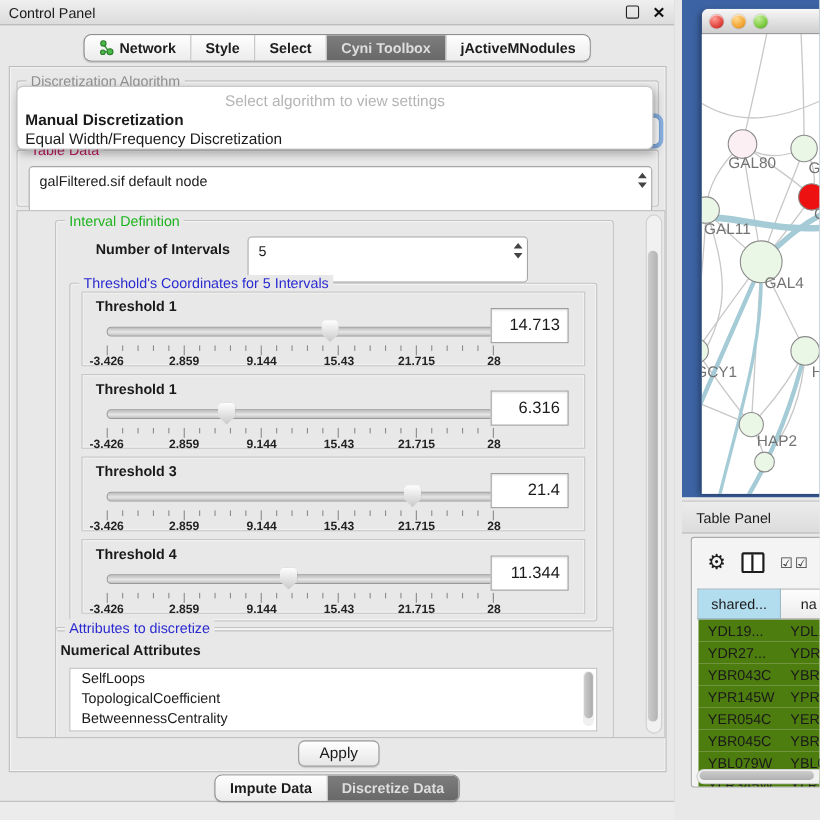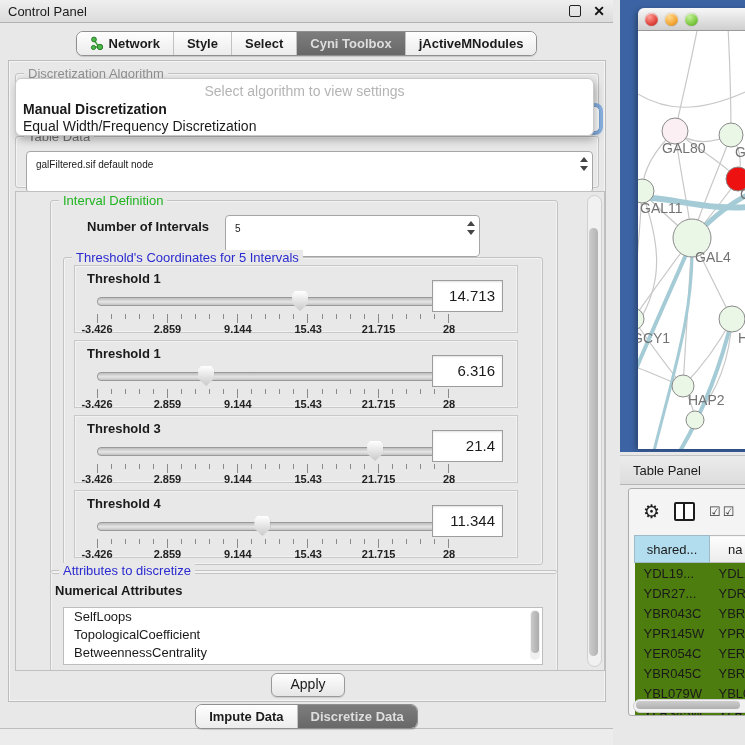--- a/index.html
+++ b/index.html
@@ -30,27 +30,27 @@
   
   .cp-frame{position:absolute;left:8px;top:60px;width:596px;height:640px;
     border:1px solid #bdbdbd;box-shadow:inset 0 0 0 1px #f4f4f4;background:#e8e8e8;}
 
   
   .group{position:absolute;border:1px solid #c3c3c3;border-radius:3px;
     box-shadow:inset 0 0 0 1px #f3f3f3;}
   .legend{position:absolute;top:-8px;left:8px;background:#e8e8e8;padding:0 4px;
     font-size:13px;white-space:nowrap;}
   .legend.gray{color:#8f8f8f;}
-  .legend.dark{color:#737373;}
+  .legend.dark{color:#be185d;}
   .legend.green{color:#1fb41f;}
   .legend.blue{color:#2a2ad0;}
 
   
   .combo{background:#fff;border:1px solid #a6a6a6;border-radius:4px;height:24px;
-    display:flex;align-items:center;font-size:10px;padding:0 4px 16px 9px;cursor:pointer;
+    display:flex;align-items:center;font-size:13px;padding:0 4px 16px 9px;cursor:pointer;
     box-shadow:0 1px 0 rgba(255,255,255,.7);}
   .combo .cval{flex:1;white-space:nowrap;overflow:hidden;}
   .spin{width:9px;height:14px;position:relative;margin-left:4px;}
   .spin::before,.spin::after{content:"";position:absolute;left:1px;border-left:4px solid transparent;border-right:4px solid transparent;}
   .spin::before{top:0;border-bottom:5px solid #444;}
   .spin::after{bottom:0;border-top:5px solid #444;}
 
   .focus-combo{position:absolute;left:16px;top:32px;width:566px;height:24px;background:#fff;
     border:1px solid #7aa4d6;border-radius:5px;box-shadow:0 0 0 3px rgba(110,160,220,.8);}
 
@@ -68,21 +68,21 @@
   .vscroll{position:absolute;right:2px;top:3px;width:13px;height:470px;background:#f1f1f1;
     border:1px solid #cfcfcf;border-radius:8px;}
   .vscroll .thumbv{position:absolute;left:1px;width:9px;border-radius:6px;
     background:linear-gradient(90deg,#cdcdcd,#b2b2b2);}
   .hscroll{position:absolute;height:12px;background:#f1f1f1;border:1px solid #d0d0d0;border-radius:7px;}
   .hscroll .thumbh{position:absolute;top:1px;height:8px;border-radius:5px;
     background:linear-gradient(#cdcdcd,#b0b0b0);}
 
   
   .thr-box{position:relative;border:1px solid #c8c8c8;box-shadow:inset 0 0 0 1px #f2f2f2;
-    margin:7px 24px 0 10px;height:66px;background:#e8e8e8;}
+    margin:7px 10px 0 10px;height:66px;background:#e8e8e8;}
   .thr-label{position:absolute;left:12px;top:5px;font-weight:bold;font-size:13px;}
   .thr-slider{position:absolute;left:22px;top:24px;width:352px;height:40px;}
   .track{position:absolute;left:0;right:0;top:7px;height:7px;border-radius:4px;
     background:linear-gradient(#bdbdbd,#e6e6e6 55%,#c2c2c2);border:1px solid #9a9a9a;}
   .thumb{position:absolute;top:1px;width:16px;height:20px;
     background:linear-gradient(#ffffff,#c9c9c9);
     clip-path:polygon(50% 100%,0 62%,0 18%,18% 0,82% 0,100% 18%,100% 62%);
     filter:drop-shadow(0 0 1px #777);cursor:pointer;}
   .ticks{position:absolute;left:0;right:0;top:24px;height:9px;display:flex;justify-content:space-between;}
   .tick{width:1px;background:#8a8a8a;height:5px;}

